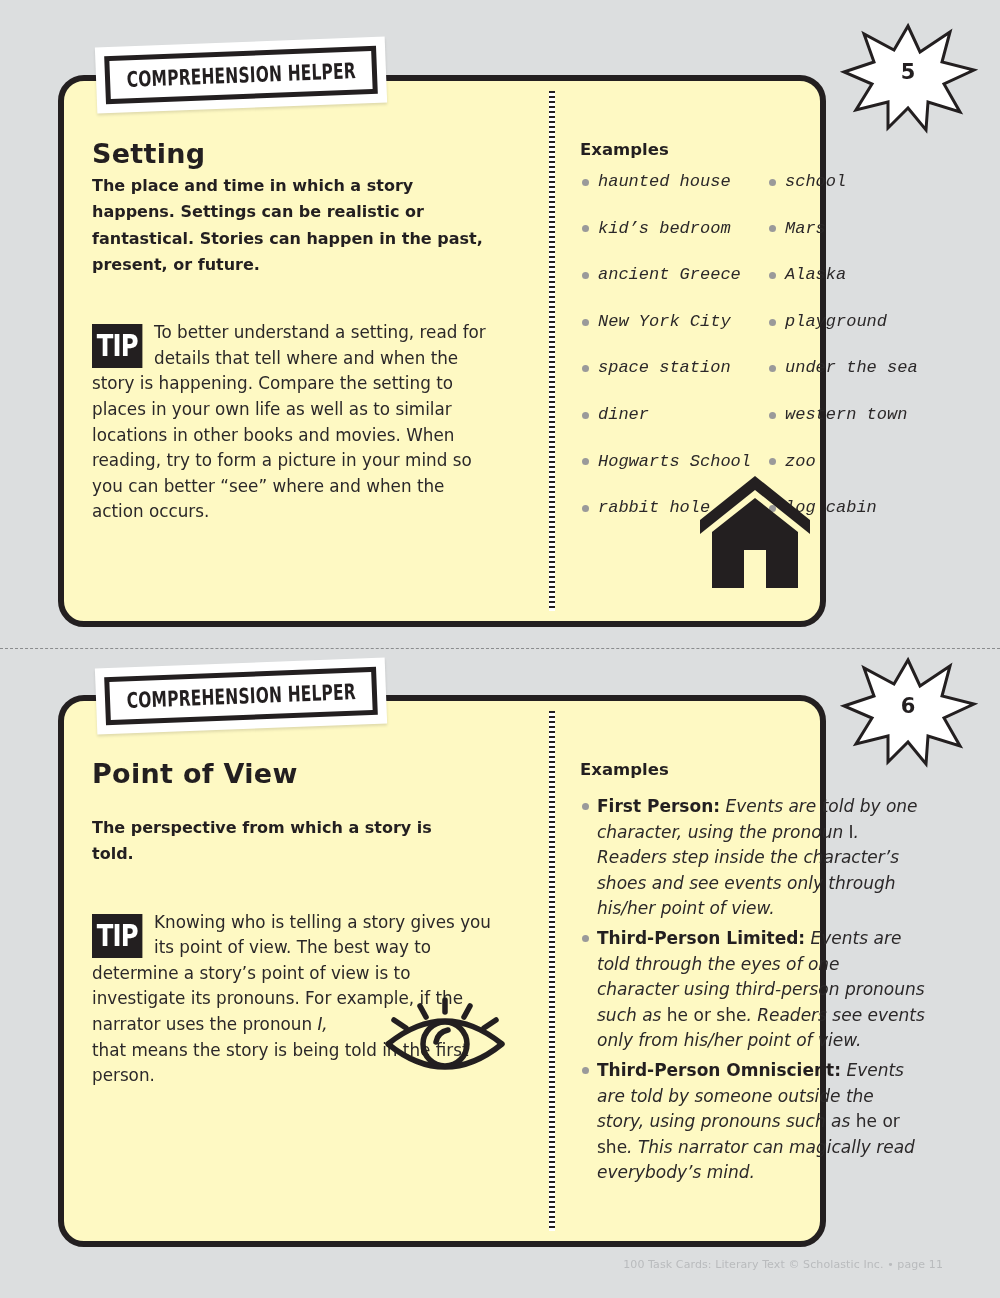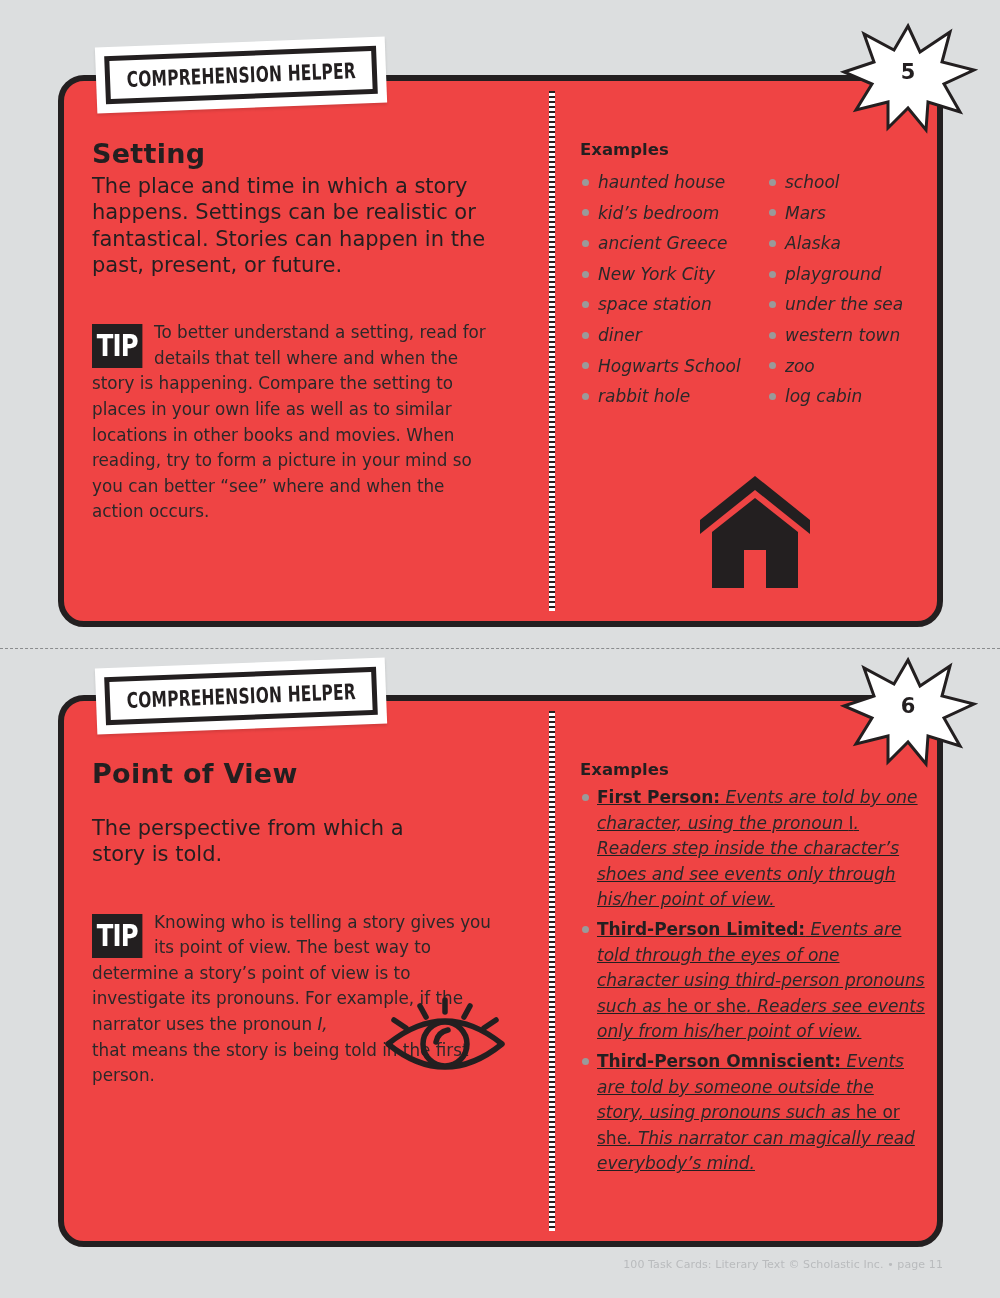--- a/index.html
+++ b/index.html
@@ -7,22 +7,22 @@
   body {
     background: #dcdedf;
     position: relative;
     font-family: "DejaVu Sans", sans-serif;
     color: #231f20;
     overflow: hidden;
   }
   .card {
     position: absolute;
     left: 58px;
-    width: 885px;
-    background: #ef4444;
+    width: 768px;
+    background: #fef9c3;
     border: 6px solid #231f20;
     border-radius: 26px;
   }
   .card.c1 { top: 75px; height: 552px; }
   .card.c2 { top: 695px; height: 552px; }
 
   .divider-v {
     position: absolute;
     top: 10px; bottom: 10px;
     left: 485px;
@@ -87,22 +87,22 @@
     left: 28px;
     width: 405px;
   }
   .title {
     font-weight: bold;
     font-size: 27px;
     letter-spacing: 0.3px;
     line-height: 34px;
   }
   .def {
-    font-weight: normal;
-    font-size: 21px;
+    font-weight: bold;
+    font-size: 16px;
     line-height: 26.3px;
     margin-top: 2px;
   }
   .tip {
     font-size: 16.8px;
     line-height: 25.6px;
     color: #2b2829;
   }
   .tip-badge {
     float: left;
@@ -125,40 +125,41 @@
     width: 345px;
   }
   .ex-title {
     font-weight: bold;
     font-size: 16.5px;
     line-height: 22px;
   }
   .ex-grid {
     display: grid;
     grid-template-columns: 187px 150px;
-    row-gap: 0;
+    row-gap: 16px;
     margin-top: 6px;
+    font-family: Liberation Mono, monospace;
   }
   .ex-item {
     font-style: italic;
     font-size: 17px;
     line-height: 30.6px;
     color: #2b2829;
     white-space: nowrap;
     display: flex; align-items: center;
   }
   .bullet {
     display: inline-block;
     width: 7px; height: 7px;
     border-radius: 50%;
     background: #9a9a9a;
     margin: 0 9px 0 2px;
     flex: none;
   }
-  .pov-list { margin-top: 4px; text-decoration: underline; }
+  .pov-list { margin-top: 13px; }
   .pov-item {
     position: relative;
     padding-left: 17px;
     font-size: 17px;
     line-height: 25.6px;
     color: #2b2829;
     margin-bottom: 4px;
   }
   .pov-item .bullet { position: absolute; left: 2px; top: 9px; margin: 0; }
   .pov-item b { font-style: normal; font-weight: bold; color: #231f20; }

